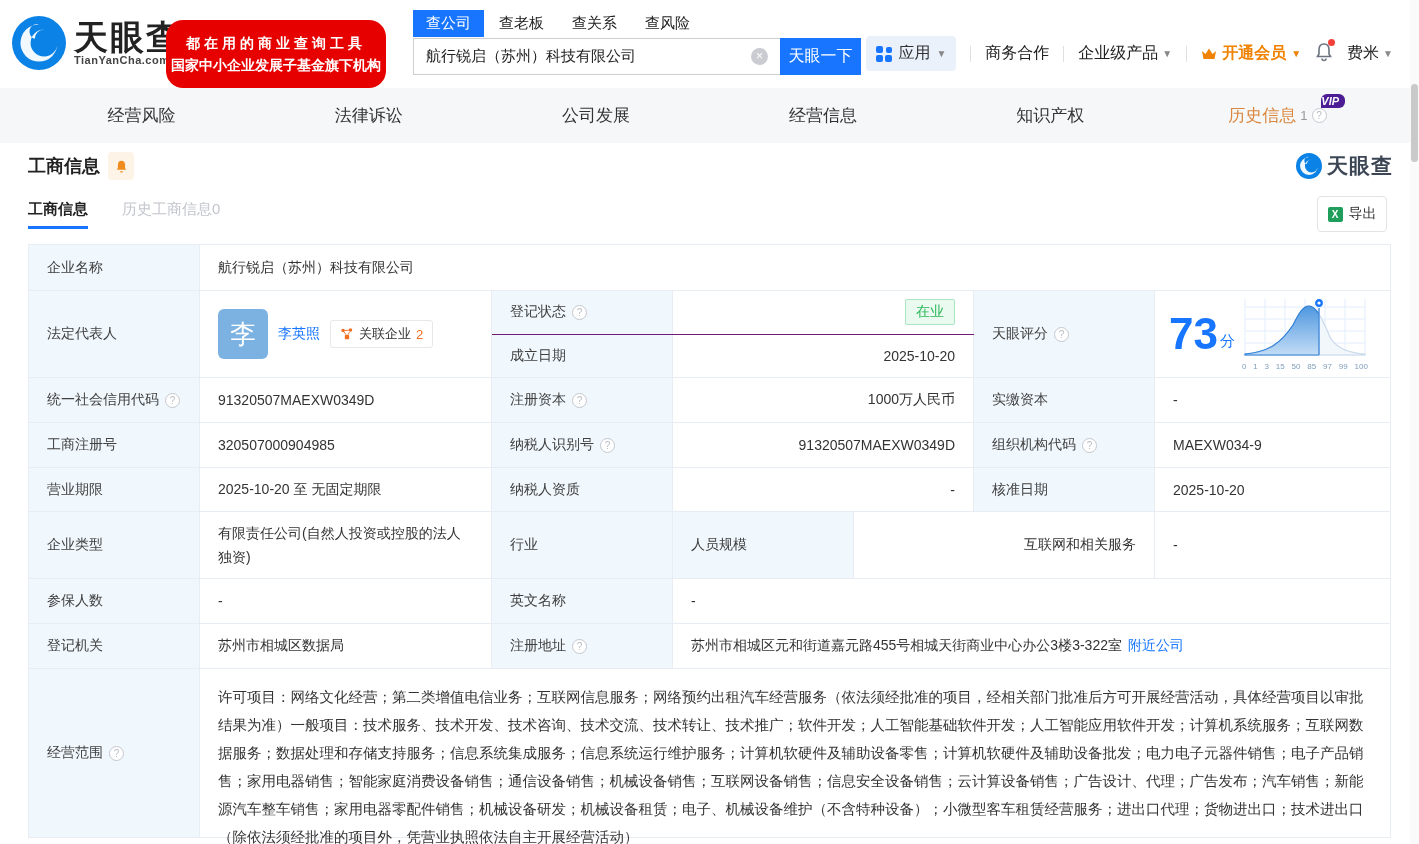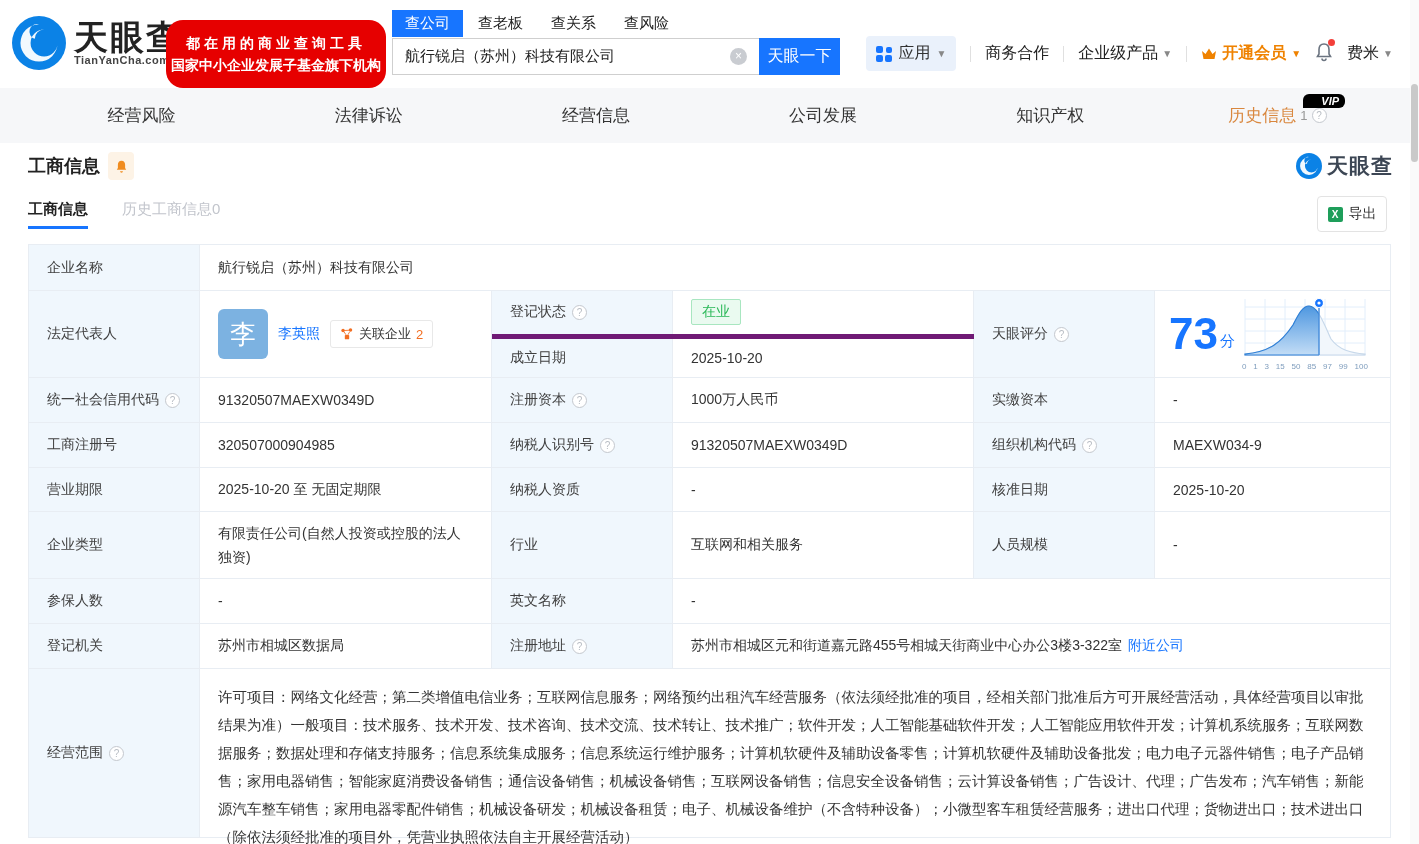--- a/index.html
+++ b/index.html
@@ -10,21 +10,21 @@
   
   .header { position:absolute; top:0; left:0; width:1419px; height:88px; background:#fff; }
   .logo { position:absolute; left:12px; top:16px; display:flex; align-items:center; gap:8px; }
   .logo-swirl { width:54px; height:54px; }
   .logo-cn { font-size:34px; font-weight:bold; color:#222; letter-spacing:2px; line-height:34px; }
   .logo-en { font-size:11px; font-weight:bold; color:#444; letter-spacing:.5px; }
   .slogan { position:absolute; left:166px; top:20px; width:220px; height:68px; background:#e60000;
     color:#fff; font-size:14px; font-weight:bold; display:flex; flex-direction:column;
     justify-content:center; align-items:center; line-height:22px;border-radius:17px; }
   .slogan .l1 { letter-spacing:4px; }
-  .search-wrap { position:absolute; left:392px; top:10px; width:450px; }
+  .search-wrap { position:absolute; left:413px; top:10px; width:450px; }
   .search-tabs { display:flex; gap:2px; }
   .search-tab { padding:4px 13px; font-size:15px; color:#222; cursor:pointer; }
   .search-tab.active { background:#1775ff; color:#fff; }
   .search-row { display:flex; margin-top:1px; }
   .search-input { width:367px; height:37px; border:1px solid #cfcfcf; border-right:none;
     padding:0 36px 0 12px; font-size:15px; color:#222; outline:none; }
   .clear-btn { position:absolute; left:338px; top:38px; width:17px; height:17px; border-radius:50%;
     background:#c9ccd1; color:#fff; font-size:12px; line-height:17px; text-align:center; cursor:pointer; }
   .search-btn { width:81px; height:37px; background:#1775ff; color:#fff; border:none;
     font-size:16px; cursor:pointer; }
@@ -46,22 +46,22 @@
   
   .tabstrip { position:absolute; top:88px; left:0; width:1419px; height:55px; background:#f6f7f9; }
   .tabstrip-inner { position:absolute; left:28px; top:0; width:1363px; height:55px; display:flex; }
   .main-tab { flex:1; display:flex; align-items:center; justify-content:center; gap:4px;
     font-size:17px; color:#333; cursor:pointer; position:relative; }
   .main-tab.active { background:#fff; color:#1775ff; font-weight:bold; }
   .main-tab .cnt { font-size:13px; font-weight:normal; }
   .main-tab.active .cnt { color:#1775ff; }
   .main-tab.vip-tab { color:#d9873e; }
   .main-tab.vip-tab .cnt { color:#999; }
-  .vip-badge { position:absolute; top:6px; right:46px; background:#000000; color:#fff;
-    font-size:11px; font-weight:bold; font-style:italic; padding:1px 6px 1px 18px;
+  .vip-badge { position:absolute; top:6px; right:46px; background:#4c1d95; color:#fff;
+    font-size:11px; font-weight:bold; font-style:italic; padding:1px 6px 1px 0;
     border-radius:6px 6px 6px 0; }
   .qmark { width:15px; height:15px; border:1px solid #c4c8ce; border-radius:50%; color:#b8bdc4;
     font-size:10px; line-height:14px; text-align:center; display:inline-block; background:#fff; }
 
   
   .sec-title { position:absolute; left:28px; top:152px; display:flex; align-items:center; gap:8px; }
   .sec-title h2 { font-size:18px; color:#222; }
   .bell-chip { width:26px; height:28px; background:#fdf3e6; border-radius:4px;
     display:flex; align-items:center; justify-content:center; cursor:pointer; }
   .watermark { position:absolute; right:26px; top:152px; display:flex; align-items:center; gap:5px; }
@@ -78,32 +78,32 @@
 
   
   .table { position:absolute; left:28px; top:244px; width:1363px; border:1px solid #e8edf3; background:#fff; }
   .trow { display:flex; border-bottom:1px solid #e8edf3; }
   .trow:last-child { border-bottom:none; }
   .cell { display:flex; align-items:center; padding:0 18px; gap:6px; }
   .lab { background:#f0f7fd; color:#404040; flex-shrink:0; }
   .val { color:#333; }
   .br { border-right:1px solid #e8edf3; }
   .w-l1 { width:171px; } .w-v1 { width:292px; } .w-l2 { width:181px; }
-  .w-v2 { width:301px; } .w-l3 { width:181px; } .w-v3 { width:233px; }
+  .w-v2 { width:301px;justify-content:flex-end; } .w-l3 { width:181px; } .w-v3 { width:233px; }
   .link { color:#1775ff; cursor:pointer; }
   .avatar { width:50px; height:50px; border-radius:6px; background:#7cb2e1; color:#fff;
     font-size:26px; display:flex; align-items:center; justify-content:center; flex-shrink:0; }
   .rel-badge { display:flex; align-items:center; gap:5px; border:1px solid #e8e8e8; border-radius:3px;
     padding:4px 9px; font-size:13px; cursor:pointer; background:#fff; }
   .rel-badge .num { color:#f26e21; }
   .status-badge { border:1px solid #a8e6c0; background:#eafaf0; color:#2bb858;
     padding:3px 10px; font-size:14px; border-radius:2px; cursor:pointer; }
   .stack { display:flex; flex-direction:column; width:482px; }
   .substack > .srow { display:flex; height:44px; }
-  .srow + .srow { border-top:5px solid #701a75; }
+  .srow + .srow { border-top:1px solid #701a75; }
   .score-cell { display:flex; align-items:center; padding:0 6px 0 14px; width:233px; }
   .score-num { font-size:44px; font-weight:bold; color:#1775ff; line-height:1; }
   .score-unit { font-size:15px; color:#1775ff; margin:14px 6px 0 2px; }
   .curve-box { width:128px; }
   .axis-row { display:flex; justify-content:space-between; font-size:8px; color:#7f9dbd; padding:0 1px; }
   .scope-text { line-height:28px; padding:14px 18px; font-size:14.5px; }
 </style>
 </head>
 <body>
 
@@ -180,24 +180,24 @@
 
 <div class="tabstrip">
   <div class="tabstrip-inner">
     <div class="main-tab">
       <span>经营风险</span>
     </div>
     <div class="main-tab">
       <span>法律诉讼</span>
     </div>
     <div class="main-tab">
+      <span>公司发展</span>
+    </div>
+    <div class="main-tab">
       <span>经营信息</span>
-    </div>
-    <div class="main-tab">
-      <span>公司发展</span>
     </div>
     <div class="main-tab">
       <span>知识产权</span>
     </div>
     <div class="main-tab vip-tab">
       <span class="vip-badge">VIP</span>
       <span>历史信息</span>
       <span class="cnt">1</span>
       <span class="qmark">?</span>
     </div>
@@ -391,26 +391,26 @@
   <div class="trow" style="height:67px">
     <div class="cell lab br w-l1">
       <span>企业类型</span>
     </div>
     <div class="cell val br w-v1" style="line-height:24px">
         <span>有限责任公司(自然人投资或控股的法人独资)</span>
       </div>
     <div class="cell lab br w-l2">
       <span>行业</span>
     </div>
+    <div class="cell lab br w-l3">
+      <span>人员规模</span>
+    </div>
     <div class="cell val br w-v2">
         <span>互联网和相关服务</span>
       </div>
-    <div class="cell lab br w-l3">
-      <span>人员规模</span>
-    </div>
     <div class="cell val w-v3">
         <span>-</span>
       </div>
   </div>
 
   <div class="trow" style="height:45px">
     <div class="cell lab br w-l1">
       <span>参保人数</span>
     </div>
     <div class="cell val br w-v1">

